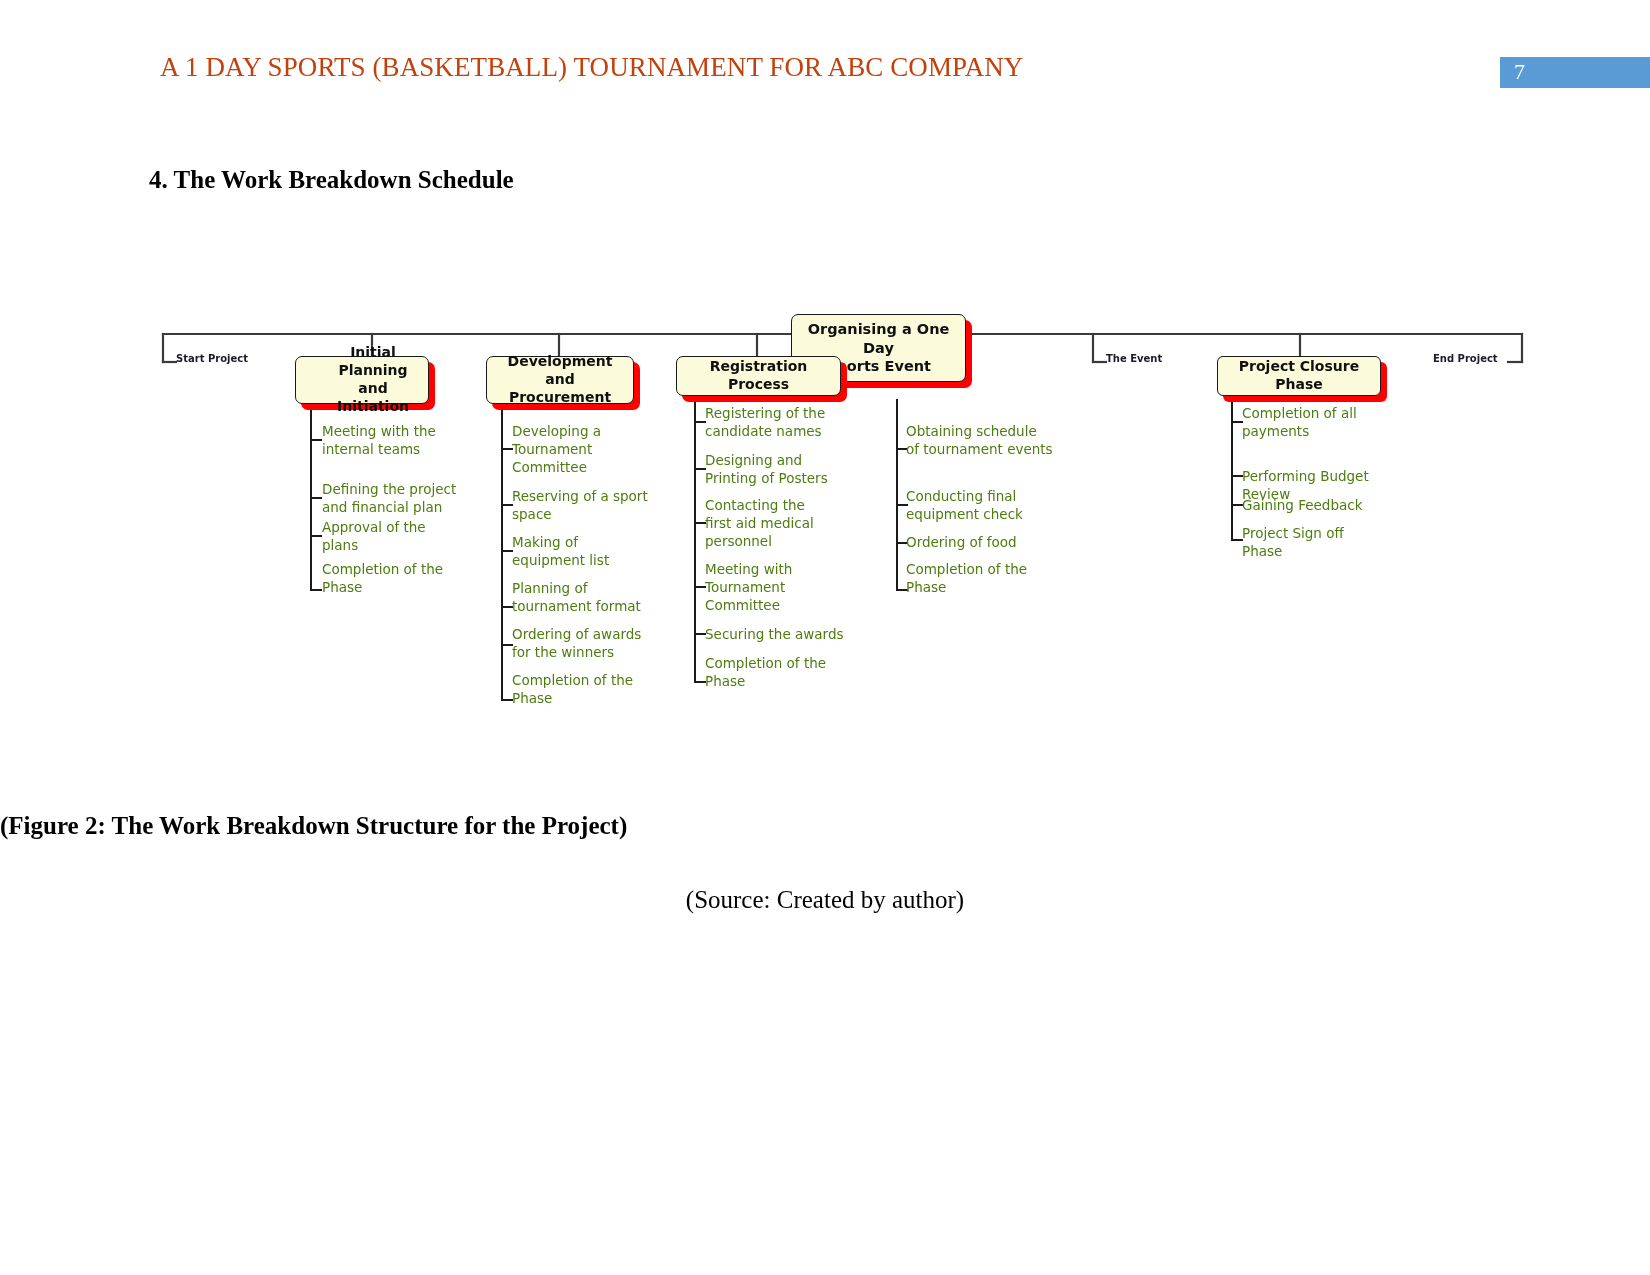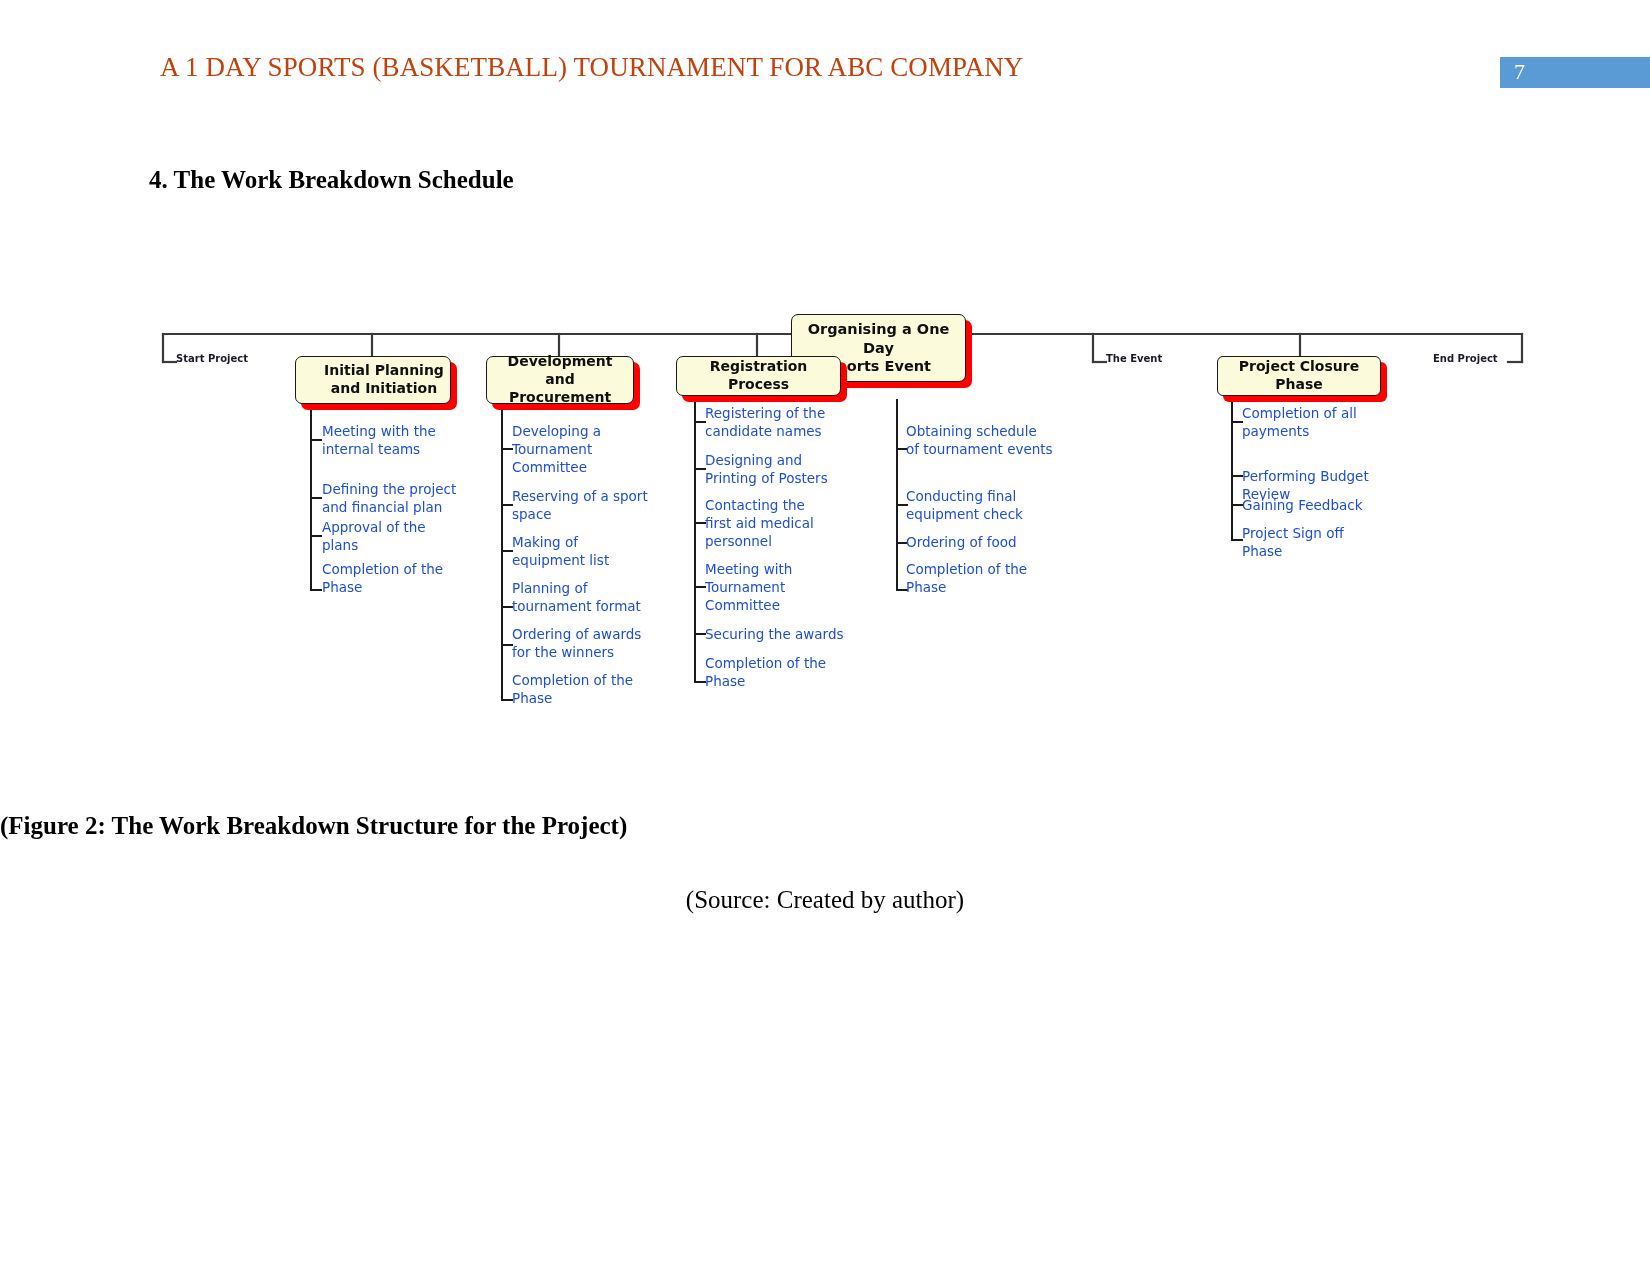--- a/index.html
+++ b/index.html
@@ -104,21 +104,21 @@
     color: #1a1a28;
     white-space: nowrap;
   }
 
   
   .wbs-leaf {
     position: absolute;
     font-family: "DejaVu Sans", "Liberation Sans", sans-serif;
     font-size: 13.5px;
     font-weight: normal;
-    color: #1d4ed8;
+    color: #4d7c0f;
     line-height: 1.33;
   }
 
   
   #figure-caption {
     position: absolute;
     left: 0;
     top: 812px;
     width: 1650px;
     text-align: left;
@@ -220,21 +220,21 @@
 
   <div class="wbs-node root" style="left:791px; top:20px; width:175px; height:68px;margin-top:44px;">
     <span style="white-space:pre-line">Organising a One Day
 Sports Event</span>
   </div>
 
   <div class="wbs-milestone" style="left:176px; top:103px;">Start Project</div>
   <div class="wbs-milestone" style="left:1106px; top:103px;">The Event</div>
   <div class="wbs-milestone" style="left:1433px; top:103px;">End Project</div>
 
-  <div class="wbs-node" style="left:295px; top:106px; width:156px; height:48px;padding-left:28px;">
+  <div class="wbs-node" style="left:295px; top:106px; width:134px; height:48px;padding-left:28px;">
     <span>Initial Planning and Initiation</span>
   </div>
   <div class="wbs-leaf" style="left:322px; top:173px; width:140px;">Meeting with the internal teams</div>
   <div class="wbs-leaf" style="left:322px; top:231px; width:142px;">Defining the project and financial plan</div>
   <div class="wbs-leaf" style="left:322px; top:269px; width:130px;">Approval of the plans</div>
   <div class="wbs-leaf" style="left:322px; top:311px; width:130px;">Completion of the Phase</div>
 
   <div class="wbs-node" style="left:486px; top:106px; width:148px; height:48px;">
     <span>Development and Procurement</span>
   </div>

